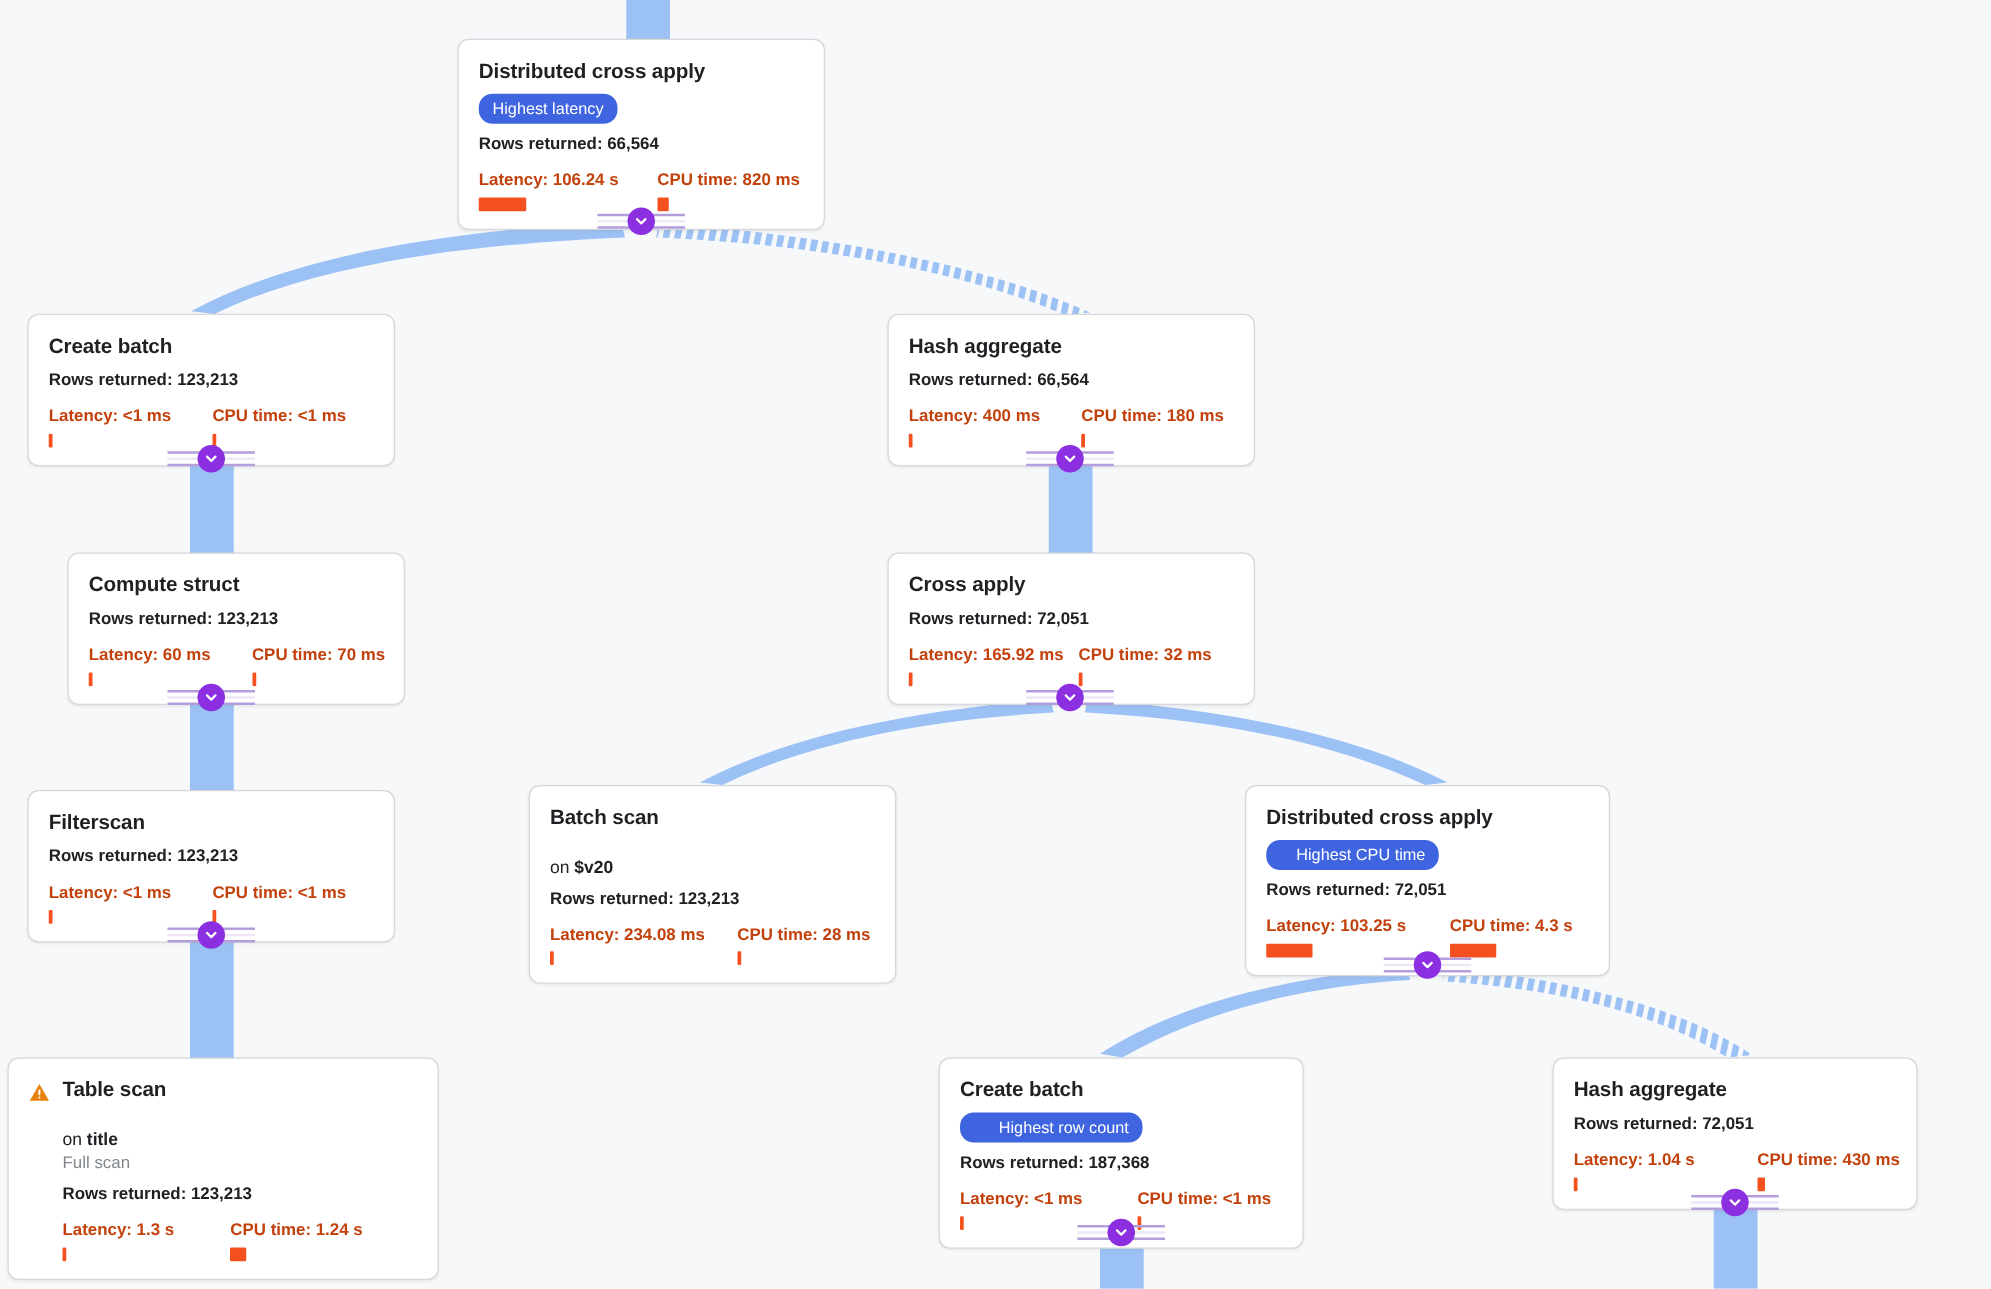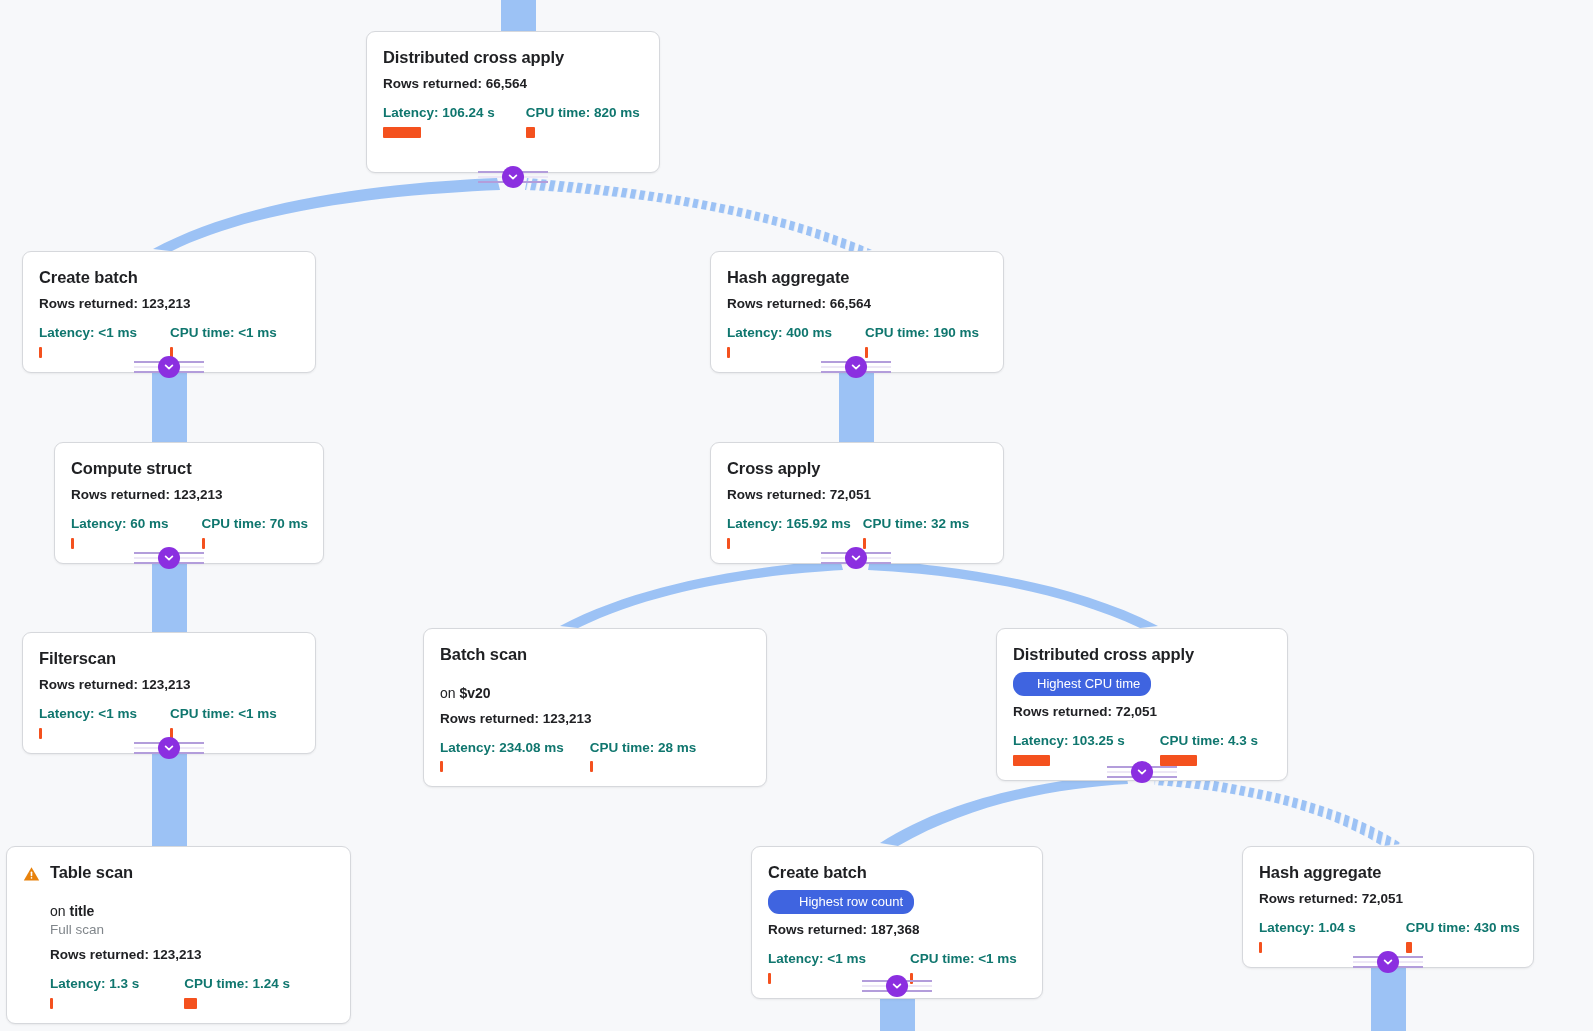--- a/index.html
+++ b/index.html
@@ -87,21 +87,21 @@
     line-height: 1.3;
   }
   .metrics {
     display: flex;
     margin-top: 13px;
   }
   .metric { display: block; }
   .metric-label {
     font-size: 13.5px;
     font-weight: bold;
-    color: #0f766e;
+    color: #c2410c;
     line-height: 1.2;
     white-space: nowrap;
   }
   .metric-bar {
     height: 11px;
     background: #f4511e;
     margin-top: 5px;
     border-radius: 1px;
   }
 
@@ -183,20 +183,21 @@
 
     <rect x="880" y="982" width="35" height="52" fill="#9cc2f5"></rect>
     <rect x="1371" y="958" width="35" height="76" fill="#9cc2f5"></rect>
   </svg>
 
   <div id="node-layer">
       <div class="node" style="left: 366px; top: 31px; width: 294px; min-height: 142px;">
         <div class="node-head">
           <div class="node-body">
             <div class="node-title">Distributed cross apply</div>
+            <div><span class="badge" style="background: rgb(63, 100, 224);">Highest latency</span></div>
             <div class="rows">Rows returned: 66,564</div>
             <div class="metrics">
               <div class="metric">
                 <div class="metric-label">Latency: 106.24 s</div>
                 <div class="metric-bar" style="width: 38px; background: rgb(244, 81, 30);"></div>
               </div>
               <div class="metric" style="margin-left: 31px;">
                 <div class="metric-label">CPU time: 820 ms</div>
                 <div class="metric-bar" style="width: 9px; background: rgb(244, 81, 30);"></div>
               </div>
@@ -226,21 +227,21 @@
         <div class="node-head">
           <div class="node-body">
             <div class="node-title">Hash aggregate</div>
             <div class="rows">Rows returned: 66,564</div>
             <div class="metrics">
               <div class="metric">
                 <div class="metric-label">Latency: 400 ms</div>
                 <div class="metric-bar" style="width: 3px; background: rgb(244, 81, 30);"></div>
               </div>
               <div class="metric" style="margin-left: 33px;">
-                <div class="metric-label">CPU time: 190 ms</div>
+                <div class="metric-label">CPU time: 180 ms</div>
                 <div class="metric-bar" style="width: 3px; background: rgb(244, 81, 30);"></div>
               </div>
             </div>
           </div>
         </div>
       </div>
       <div class="node" style="left: 22px; top: 442px; width: 270px; min-height: 109px; margin-left: 32px;">
         <div class="node-head">
           <div class="node-body">
             <div class="node-title">Compute struct</div>
@@ -287,21 +288,21 @@
                 <div class="metric-bar" style="width: 3px; background: rgb(244, 81, 30);"></div>
               </div>
               <div class="metric" style="margin-left: 33px;">
                 <div class="metric-label">CPU time: &lt;1 ms</div>
                 <div class="metric-bar" style="width: 3px; background: rgb(244, 81, 30);"></div>
               </div>
             </div>
           </div>
         </div>
       </div>
-      <div class="node" style="left: 423px; top: 628px; width: 344px; min-height: 138px;">
+      <div class="node" style="left: 423px; top: 628px; width: 294px; min-height: 138px;">
         <div class="node-head">
           <div class="node-body">
             <div class="node-title">Batch scan</div>
             <div class="node-sub"><span>on </span><span class="sub-target">$v20</span></div>
             <div class="rows">Rows returned: 123,213</div>
             <div class="metrics">
               <div class="metric">
                 <div class="metric-label">Latency: 234.08 ms</div>
                 <div class="metric-bar" style="width: 3px; background: rgb(244, 81, 30);"></div>
               </div>

